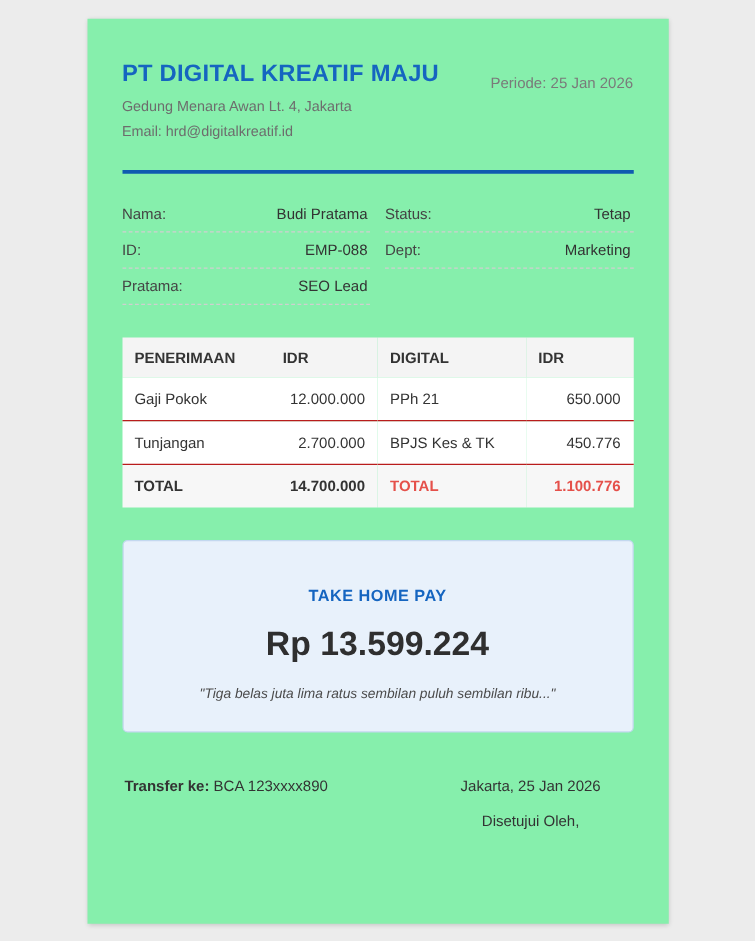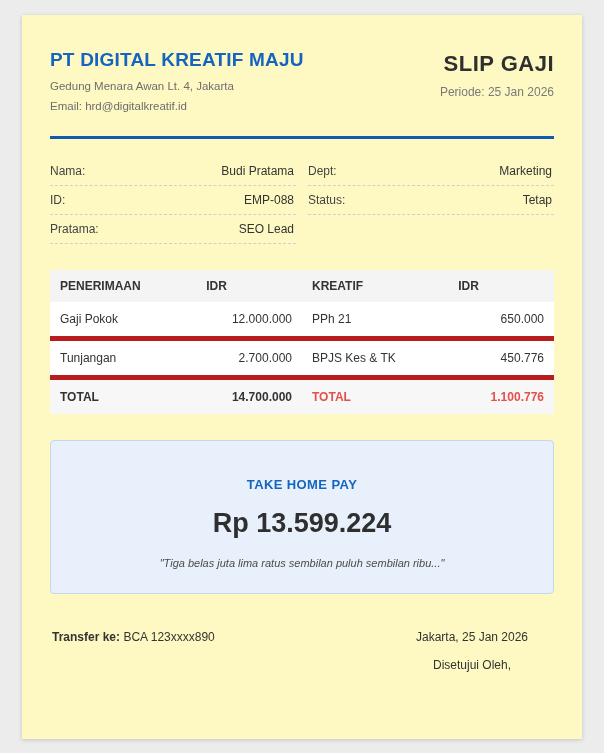--- a/index.html
+++ b/index.html
@@ -5,23 +5,23 @@
   * { margin: 0; padding: 0; box-sizing: border-box; }
   html, body {
     width: 604px;
     font-family: "Liberation Sans", sans-serif;
     background: #ececec;
     color: #333;
   }
   body { height: 753px; overflow: hidden; }
 
   .card {
-    width: 560px;
+    width: 465px;
     margin: 15px auto 0 auto;
-    background: #fef9c3;
+    background: #86efac;
     box-shadow: 0 1px 4px rgba(0,0,0,0.18);
     padding: 34px 28px 40px 28px;
     height: 724px;
     position: relative;
   }
 
   
   .header { display: flex; justify-content: space-between; align-items: flex-start; }
   .company-name {
     color: #1565c0;
@@ -54,21 +54,21 @@
   .tables { display: flex; gap: 0; margin-bottom: 26px; justify-content: center; }
   .pay-table { flex: 1; border-collapse: collapse; font-size: 12px; }
   .pay-table th {
     background: #f4f4f4;
     font-weight: bold;
     color: #333;
     text-align: left;
     padding: 9px 10px;
   }
   .pay-table th.amount-col { width: 42%; }
-  .pay-table td { padding: 10px 10px; border-bottom: 5px solid #b91c1c; background: #fff; }
+  .pay-table td { padding: 10px 10px; border-bottom: 1px solid #b91c1c; background: #fff; }
   .pay-table td.amount { text-align: right; }
   .pay-table tr.total-row td {
     background: #f7f7f7;
     font-weight: bold;
     border-top: 1px solid #e2e2e2;
     border-bottom: none;
   }
   .pay-table tr.total-row.danger td { color: #e5504a; }
 
   
@@ -98,21 +98,20 @@
 
 <div class="card">
 
   <div class="header">
     <div>
       <div class="company-name">PT DIGITAL KREATIF MAJU</div>
       <div class="company-line">Gedung Menara Awan Lt. 4, Jakarta</div>
       <div class="company-line">Email: hrd@digitalkreatif.id</div>
     </div>
     <div class="doc-meta">
-      <div class="doc-title">SLIP GAJI</div>
       <div class="doc-period">Periode: 25 Jan 2026</div>
     </div>
   </div>
 
   <hr class="divider">
 
   <div class="info-grid">
     <div class="info-col">
       <div class="info-row">
         <span class="info-label">Nama:</span>
@@ -122,26 +121,26 @@
         <span class="info-label">ID:</span>
         <span class="info-value">EMP-088</span>
       </div>
       <div class="info-row">
         <span class="info-label">Pratama:</span>
         <span class="info-value">SEO Lead</span>
       </div>
     </div>
     <div class="info-col">
       <div class="info-row">
+        <span class="info-label">Status:</span>
+        <span class="info-value">Tetap</span>
+      </div>
+      <div class="info-row">
         <span class="info-label">Dept:</span>
         <span class="info-value">Marketing</span>
-      </div>
-      <div class="info-row">
-        <span class="info-label">Status:</span>
-        <span class="info-value">Tetap</span>
       </div>
     </div>
   </div>
 
   <div class="tables">
 
     <table class="pay-table">
       <thead>
         <tr>
           <th>PENERIMAAN</th>
@@ -160,21 +159,21 @@
         <tr class="total-row">
           <td>TOTAL</td>
           <td class="amount">14.700.000</td>
         </tr>
       </tbody>
     </table>
 
     <table class="pay-table">
       <thead>
         <tr>
-          <th>KREATIF</th>
+          <th>DIGITAL</th>
           <th class="amount-col">IDR</th>
         </tr>
       </thead>
       <tbody>
         <tr>
           <td>PPh 21</td>
           <td class="amount">650.000</td>
         </tr>
         <tr>
           <td>BPJS Kes &amp; TK</td>

